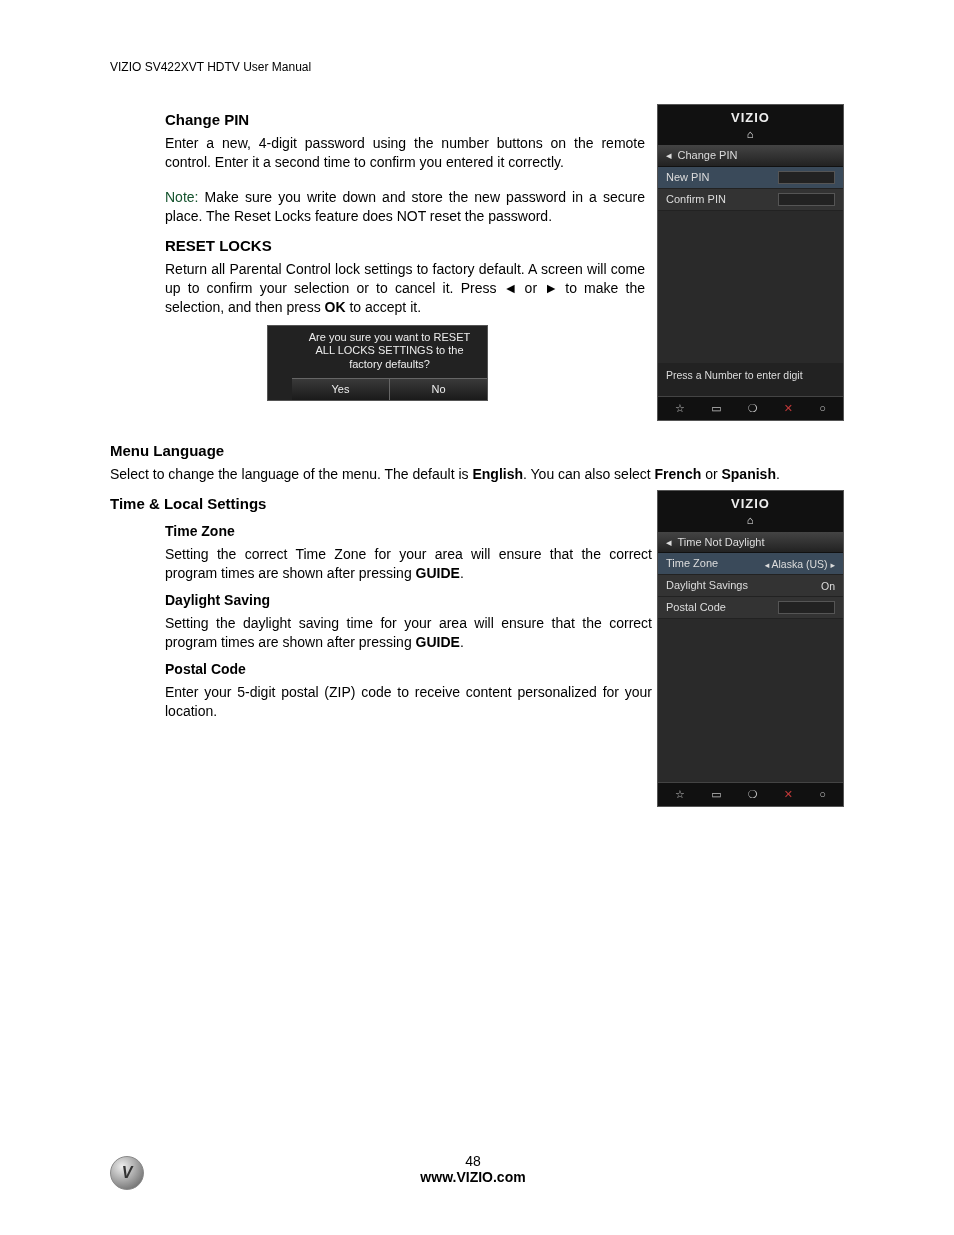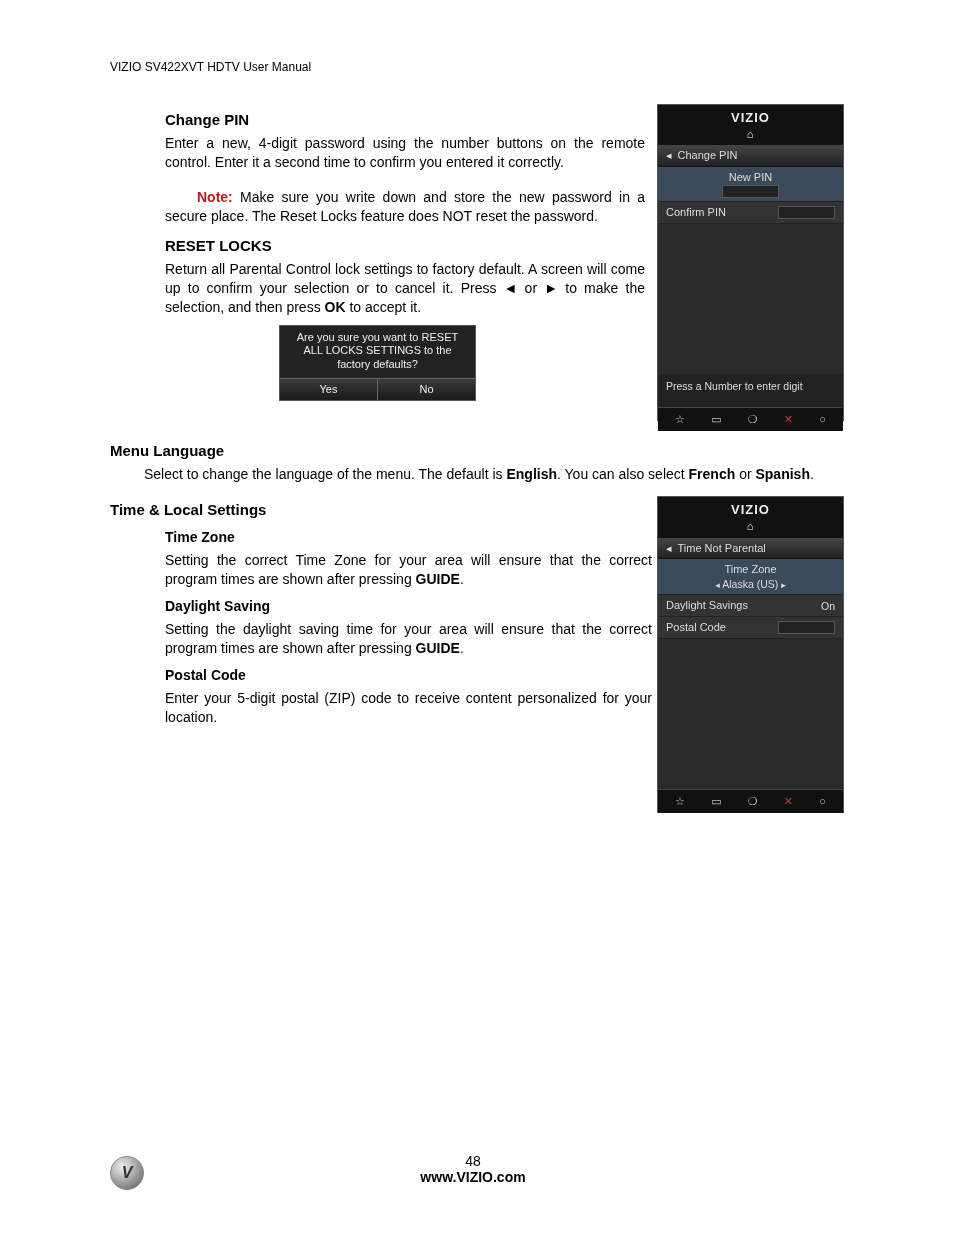--- a/index.html
+++ b/index.html
@@ -27,23 +27,23 @@
     display: flex;
     gap: 12px;
     margin-bottom: 10px;
   }
   .col-text { flex: 1; }
   .h3 { font-weight: bold; font-size: 15px; margin: 6px 0 4px 0; padding-left: 55px; }
   .h3b { font-weight: bold; font-size: 15px; margin: 10px 0 4px 0; }
   .h3c { font-weight: bold; font-size: 14px; margin: 8px 0 4px 0; padding-left: 55px; }
   .para-indent { padding-left: 55px; text-align: justify; }
   .para-indent2 { padding-left: 55px; text-align: justify; }
-  .para { text-align: justify; margin-left: 34px; }
+  .para { text-align: justify; }
   .bold { font-weight: bold; }
-  .note { color: #b91c1c; font-weight: bold; margin-left: 32px; }
+  .note { color: #14532d; font-weight: normal; }
   .screenshot {
     width: 185px;
     background: #2f2f2f;
     border: 1px solid #555;
     font-family: Arial, sans-serif;
     font-size: 11px;
     color: #ddd;
     display: flex;
     flex-direction: column;
   }
@@ -69,21 +69,21 @@
     border-bottom: 1px solid #111;
   }
   .ss-row {
     display: flex;
     justify-content: space-between;
     align-items: center;
     padding: 3px 8px;
     border-bottom: 1px solid #222;
     background: #333;
   }
-  .ss-row.sel { background: #3a4a5a; flex-direction: column; }
+  .ss-row.sel { background: #3a4a5a; }
   .ss-input {
     width: 55px;
     height: 11px;
     background: #222;
     border: 1px solid #555;
     display: inline-block;
   }
   .ss-body { flex: 1; min-height: 150px; background: #2a2a2a; }
   .ss-help {
     padding: 5px 8px 14px 8px;
@@ -102,39 +102,40 @@
   .red { color: #e04040; }
   .row-value { font-size: 10.5px; }
   .row-value .tri { font-size: 9px; }
   .confirm-box {
     width: 195px;
     margin: 8px auto 8px auto;
     background: #222;
     border: 1px solid #555;
     color: #eee;
     font-size: 11px;
+    padding-left: 24px;
   }
   .confirm-top {
     text-align: center;
     padding: 5px 6px 6px 6px;
     line-height: 1.25;
   }
   .confirm-btns { display: flex; border-top: 1px solid #666; }
   .confirm-btns > div {
     flex: 1;
     text-align: center;
     padding: 3px 0;
     background: linear-gradient(#3a3a3a,#1a1a1a);
   }
   .confirm-btns > div:first-child { border-right: 1px solid #666; }
   .menu-lang { margin-top: 20px; }
   .row2 {
     display: flex;
     gap: 5px;
-    margin-top: 12px;
+    margin-top: 6px;
   }
   .footer {
     position: absolute;
     bottom: 50px;
     left: 0; right: 8px;
     text-align: center;
     font-size: 14px;
   }
   .footer-logo {
     position: absolute;
@@ -233,21 +234,21 @@
         <div class="para-indent2">Enter your 5-digit postal (ZIP) code to receive content personalized for your location.</div>
       </div>
 
       <div class="screenshot" style="height:315px;">
         <div class="ss-logo">
           <span>VIZIO</span>
           <span class="home-icon">⌂</span>
         </div>
         <div class="ss-title">
           <span>◂</span>
-          <span>Time Not Parental</span>
+          <span>Time Not Daylight</span>
         </div>
         <div class="ss-row sel">
           <span>Time Zone</span>
           <span class="row-value"><span class="tri">◂</span> <span>Alaska (US)</span> <span class="tri">▸</span></span>
         </div>
         <div class="ss-row">
           <span>Daylight Savings</span>
           <span class="row-value">On</span>
         </div>
         <div class="ss-row">

